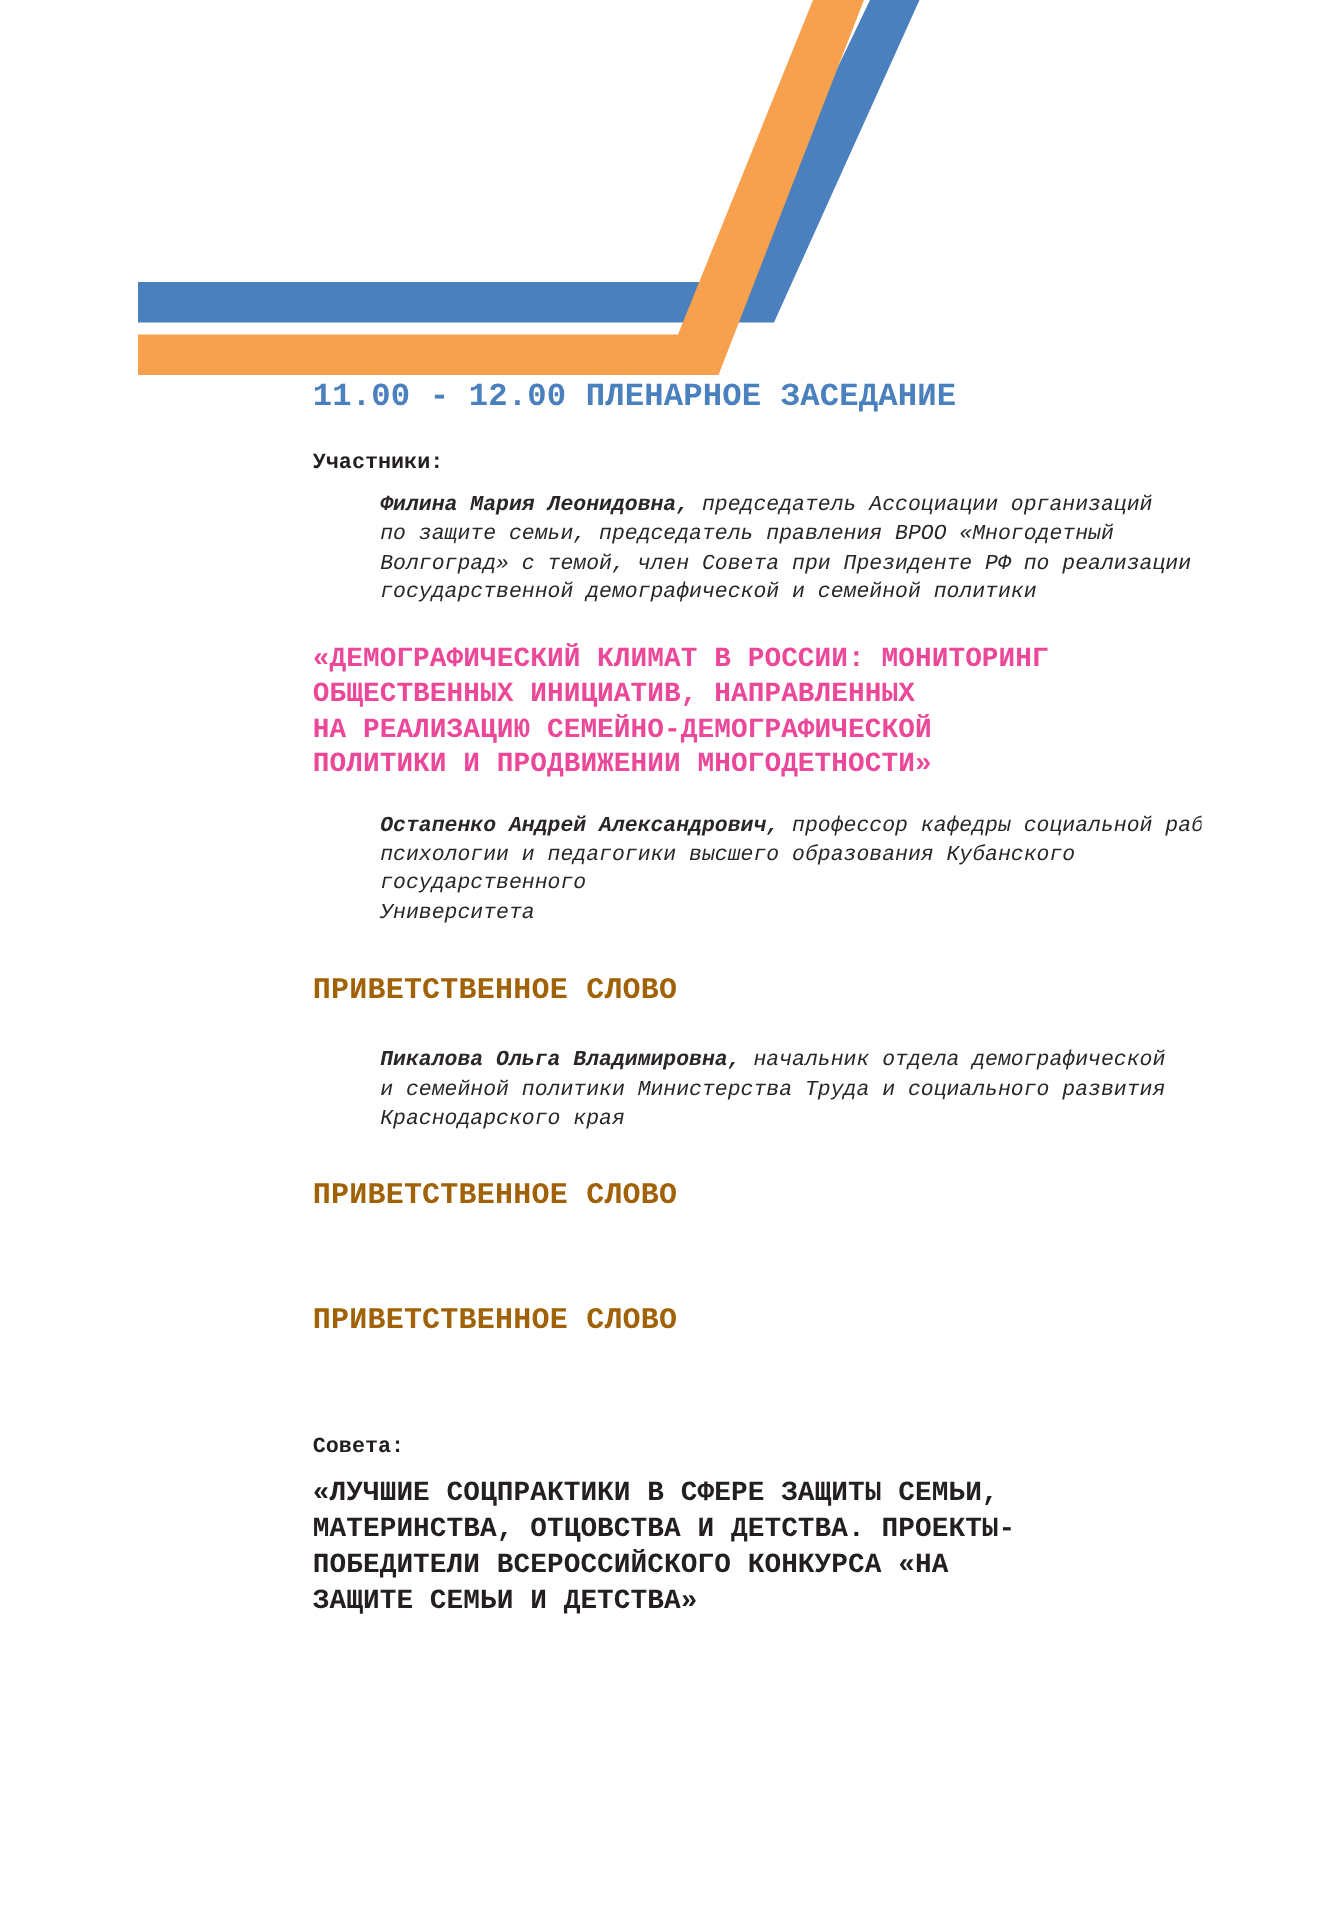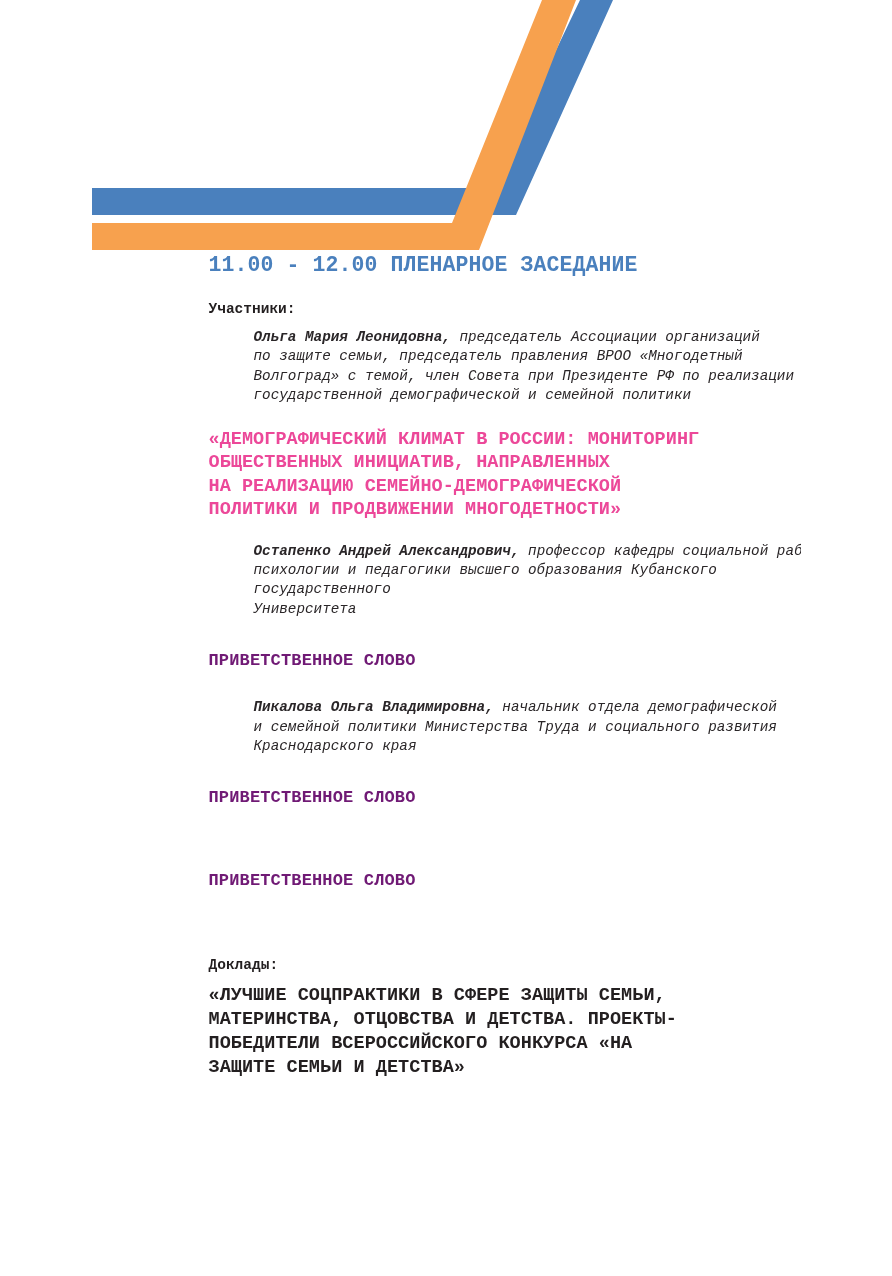--- a/index.html
+++ b/index.html
@@ -75,25 +75,25 @@
     white-space: pre-line;
   }
 
   .person .who {
     font-weight: bold;
     font-style: italic;
   }
 
   .greeting {
     font-weight: bold;
-    font-size: 17px;
+    font-size: 20px;
     line-height: 23px;
     letter-spacing: 0.15px;
     margin: 0;
-    color: #701a75;
+    color: #a16207;
   }
 
   .topic-title {
     font-weight: bold;
     font-size: 18.5px;
     line-height: 23.5px;
     letter-spacing: 0.05px;
     margin: 0;
     color: #ec4899;
     white-space: pre-line;
@@ -126,21 +126,21 @@
 
     <path d="M0,223 L360,223 L450,0 L484,0 L387,250 L0,250 Z" fill="#f7a14e"></path>
   </svg>
 
   <div class="content">
 
     <h1 class="section-heading">11.00 - 12.00 ПЛЕНАРНОЕ ЗАСЕДАНИЕ</h1>
 
     <p class="label">Участники:</p>
 
-    <p class="person"><span class="who">Ольга Мария Леонидовна,</span><span> председатель Ассоциации организаций
+    <p class="person"><span class="who">Филина Мария Леонидовна,</span><span> председатель Ассоциации организаций
 по защите семьи, председатель правления ВРОО «Многодетный
 Волгоград» с темой, член Совета при Президенте РФ по реализации
 государственной демографической и семейной политики</span></p>
 
     <div class="sp-22"></div>
 
 
     <h2 class="topic-title">«ДЕМОГРАФИЧЕСКИЙ КЛИМАТ В РОССИИ: МОНИТОРИНГ
 ОБЩЕСТВЕННЫХ ИНИЦИАТИВ, НАПРАВЛЕННЫХ
 НА РЕАЛИЗАЦИЮ СЕМЕЙНО-ДЕМОГРАФИЧЕСКОЙ
@@ -169,21 +169,21 @@
     <div class="sp-26"></div>
 
 
     <div class="sp-34"></div>
 
     <h3 class="greeting">ПРИВЕТСТВЕННОЕ СЛОВО</h3>
 
     <div class="sp-52"></div>
 
 
-    <p class="label">Доклады:</p>
+    <p class="label">Совета:</p>
 
     <h2 class="report-title">«ЛУЧШИЕ СОЦПРАКТИКИ В СФЕРЕ ЗАЩИТЫ СЕМЬИ,
 МАТЕРИНСТВА, ОТЦОВСТВА И ДЕТСТВА. ПРОЕКТЫ-
 ПОБЕДИТЕЛИ ВСЕРОССИЙСКОГО КОНКУРСА «НА
 ЗАЩИТЕ СЕМЬИ И ДЕТСТВА»</h2>
 
   </div>
 </div>
 
 </body></html>

